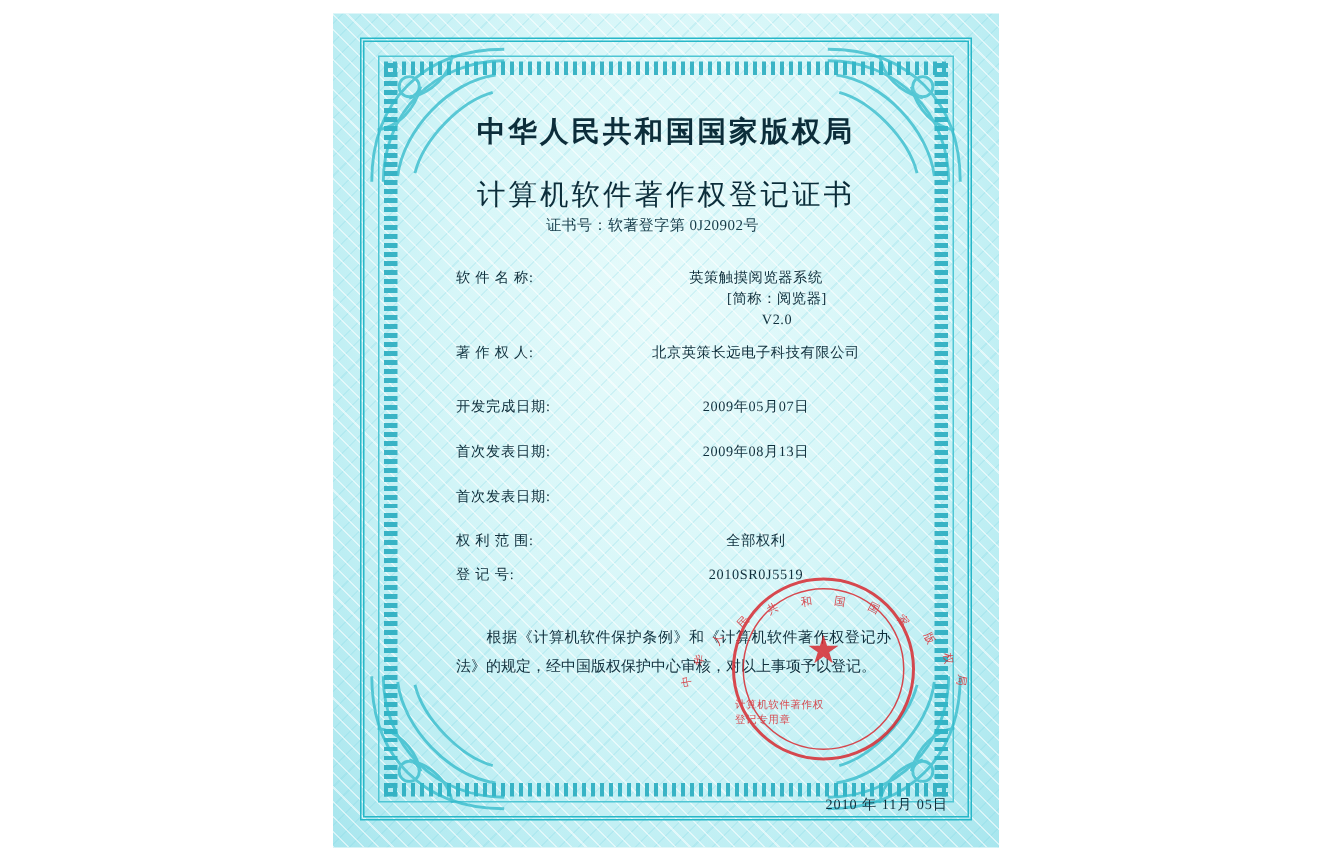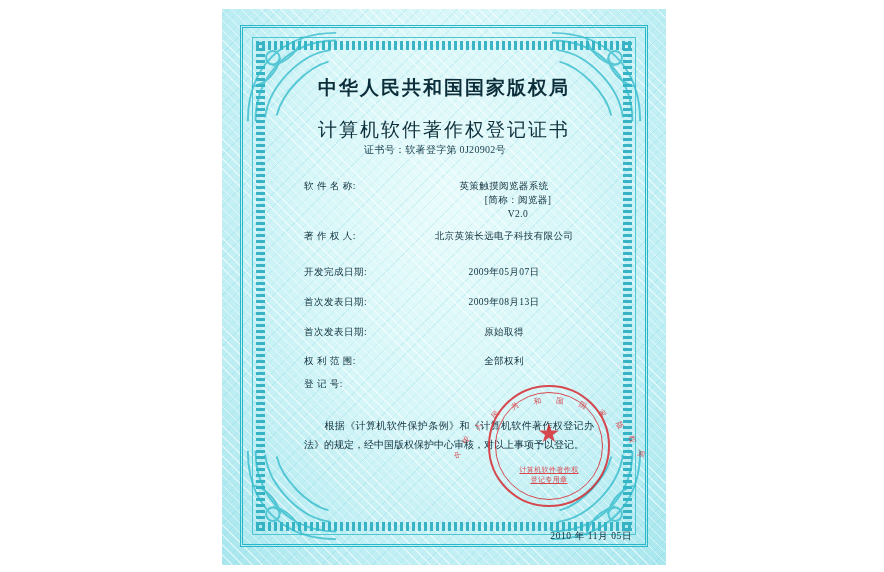--- a/index.html
+++ b/index.html
@@ -207,25 +207,24 @@
     letter-spacing: 1px;
   }
   .seal-arc span {
     display: inline-block;
     transform-origin: 50% 50px;
   }
   .seal-bottom {
     position: absolute;
     left: 0; right: 0;
     bottom: 20px;
-    text-align: center;
+    text-align: left;
     font-size: 7px;
     line-height: 1.35;
     letter-spacing: 0.4px;
-    text-decoration: underline;
   }
 
   .issue-date {
     position: absolute;
     right: 34px;
     bottom: 22px;
     font-size: 9.5px;
     color: #102f3c;
     letter-spacing: 0.6px;
     margin-left: 32px;
@@ -320,32 +319,32 @@
 
         <div class="field-row">
           <div class="field-label">首次发表日期:</div>
           <div class="field-value">2009年08月13日</div>
         </div>
 
         <div class="gap-mid"></div>
 
         <div class="field-row">
           <div class="field-label">首次发表日期:</div>
-          <div class="field-value">原始取得</div>
         </div>
 
         <div class="gap-mid"></div>
 
         <div class="field-row">
           <div class="field-label">权 利 范 围:</div>
           <div class="field-value">全部权利</div>
         </div>
 
         <div class="field-row">
           <div class="field-label">登  记  号:</div>
+          <div class="field-value">2010SR0J5519</div>
         </div>
 
       </div>
 
       <div class="statement">
         <span class="indent"></span><span>根据《计算机软件保护条例》和《计算机软件著作权登记办法》的规定，经中国版权保护中心审核，对以上事项予以登记。</span>
       </div>
 
     </div>
 

